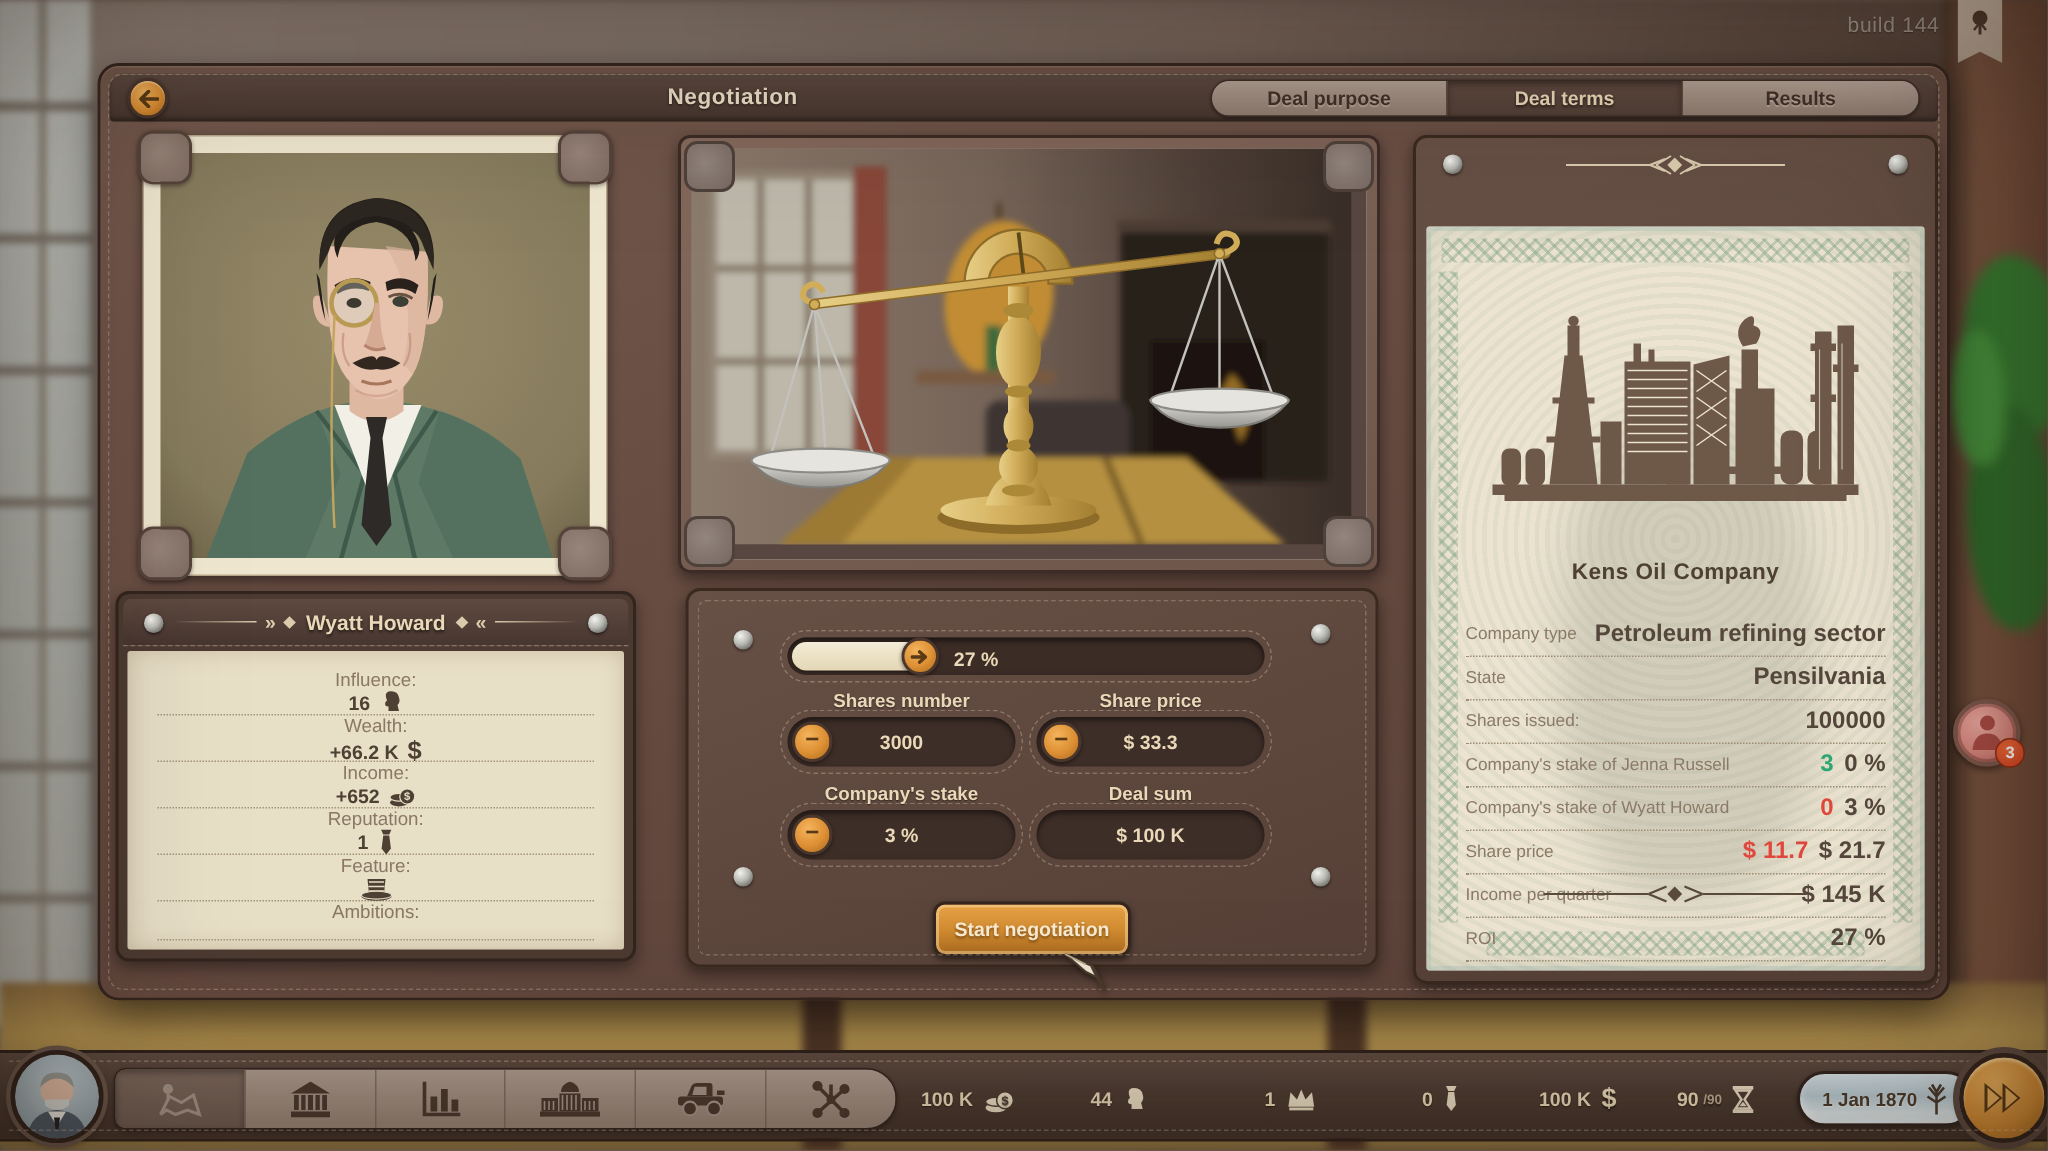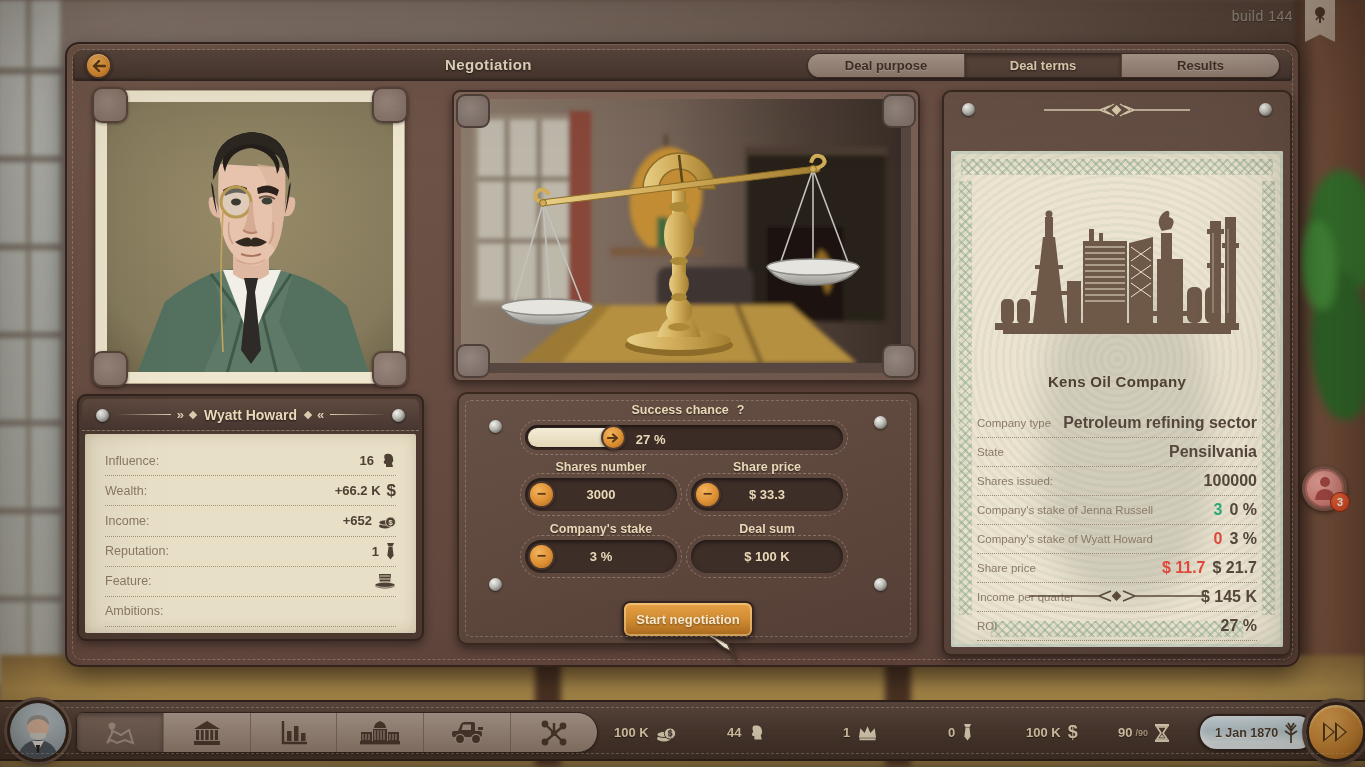--- a/index.html
+++ b/index.html
@@ -60,21 +60,21 @@
   .pcorner { position:absolute; width:36px; height:36px; background:radial-gradient(circle at 40% 40%,#97847a,#7d6a60); border:2px solid #55433a; border-radius:10px; box-shadow:0 1px 3px rgba(0,0,0,.4); }
   .pc-tl{left:-4px;top:-4px;} .pc-tr{right:-4px;top:-4px;} .pc-bl{left:-4px;bottom:-4px;} .pc-br{right:-4px;bottom:-4px;}
 
   
   #stats-panel { position:absolute; left:10px; top:350px; width:347px; height:247px; background:#4c3a31; border:2px solid #32241e; border-radius:9px; box-shadow:0 4px 10px rgba(0,0,0,.4); }
   #stats-header { position:absolute; left:3px; right:3px; top:3px; height:32px; border-radius:6px 6px 0 0;
     background:linear-gradient(180deg,#5f4a40,#473630); border-bottom:1px dashed rgba(238,222,197,.3);
     display:flex; align-items:center; justify-content:center; gap:6px; }
   #stats-body { position:absolute; left:6px; right:6px; top:38px; bottom:6px; background:#e8dfc7; border-radius:2px;
     box-shadow:inset 0 0 14px rgba(120,95,60,.25); padding:12px 20px 6px; display:flex; flex-direction:column; justify-content:space-between; }
-  .stat-row { display:flex; justify-content:space-between; align-items:center; height:31px; border-bottom:1px dotted #a3937a; }
+  .stat-row { display:flex; justify-content:space-between; align-items:center; height:31px; border-bottom:1px dotted #a3937a;flex-direction:column; }
   .stat-label { color:#8a7864; font-size:12.5px; }
   .stat-val { color:#4e4033; font-size:13px; font-weight:bold; display:flex; align-items:center; gap:6px; }
   .orn-line { display:inline-block; width:56px; height:1px; background:linear-gradient(90deg,transparent,#d9cbac); }
   .orn-line.r { background:linear-gradient(90deg,#d9cbac,transparent); }
   .orn-chev { color:#d9cbac; font-size:13px; font-weight:bold; }
   .orn-diamond { width:6px; height:6px; background:#d9cbac; transform:rotate(45deg); display:inline-block; }
   #stats-title { color:#ead9b8; font-weight:bold; font-size:14px; text-shadow:0 1px 2px rgba(0,0,0,.6); margin:0 2px; }
   .rivet { width:13px; height:13px; border-radius:50%; background:radial-gradient(circle at 35% 30%,#f2f2ee,#b9b9b3 45%,#70706a 80%,#4e4e48); box-shadow:0 1px 2px rgba(0,0,0,.55); }
   .rivet.hl { position:absolute; }
 
@@ -414,23 +414,20 @@
     <div class="scorner pc-bl" style="left:2px;bottom:2px"></div>
     <div class="scorner pc-br" style="right:2px;bottom:2px"></div>
   </div>
 
   <div id="nego-panel">
     <span class="rivet hl" style="left:30px;top:26px"></span>
     <span class="rivet hl" style="right:30px;top:22px"></span>
     <span class="rivet hl" style="left:30px;top:184px"></span>
     <span class="rivet hl" style="right:30px;top:184px"></span>
 
-    <div id="chance-label">
-      <span>Success chance</span><span id="chance-help">?</span>
-    </div>
     <div id="slider">
       <div id="slider-fill" style="width: 27%;">
         <div id="slider-knob">
           <svg width="12" height="10" viewBox="0 0 12 10">
             <path d="M1 5 H9 M6 1.5 L10 5 L6 8.5" stroke="#5a3a14" stroke-width="2.2" fill="none" stroke-linecap="round" stroke-linejoin="round"></path>
             </svg>
         </div>
         <span id="slider-pct">27 %</span>
       </div>
     </div>

